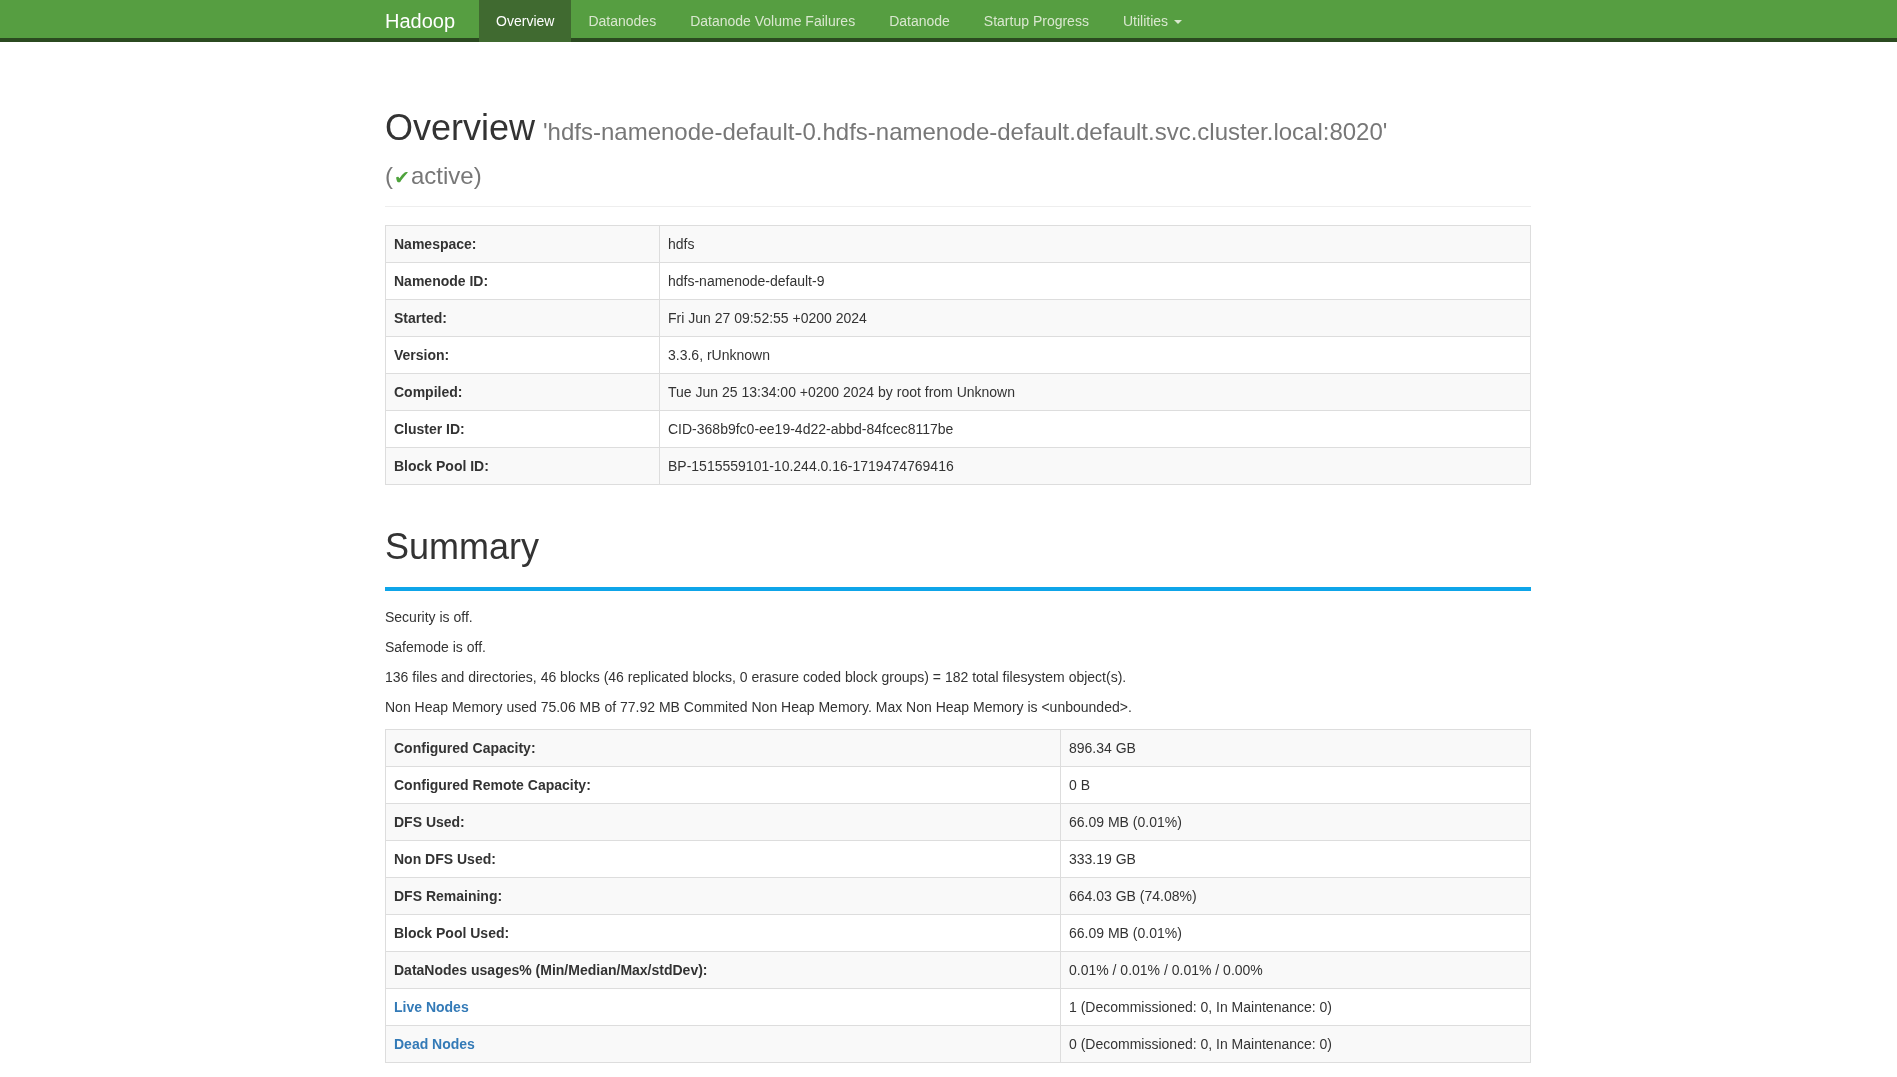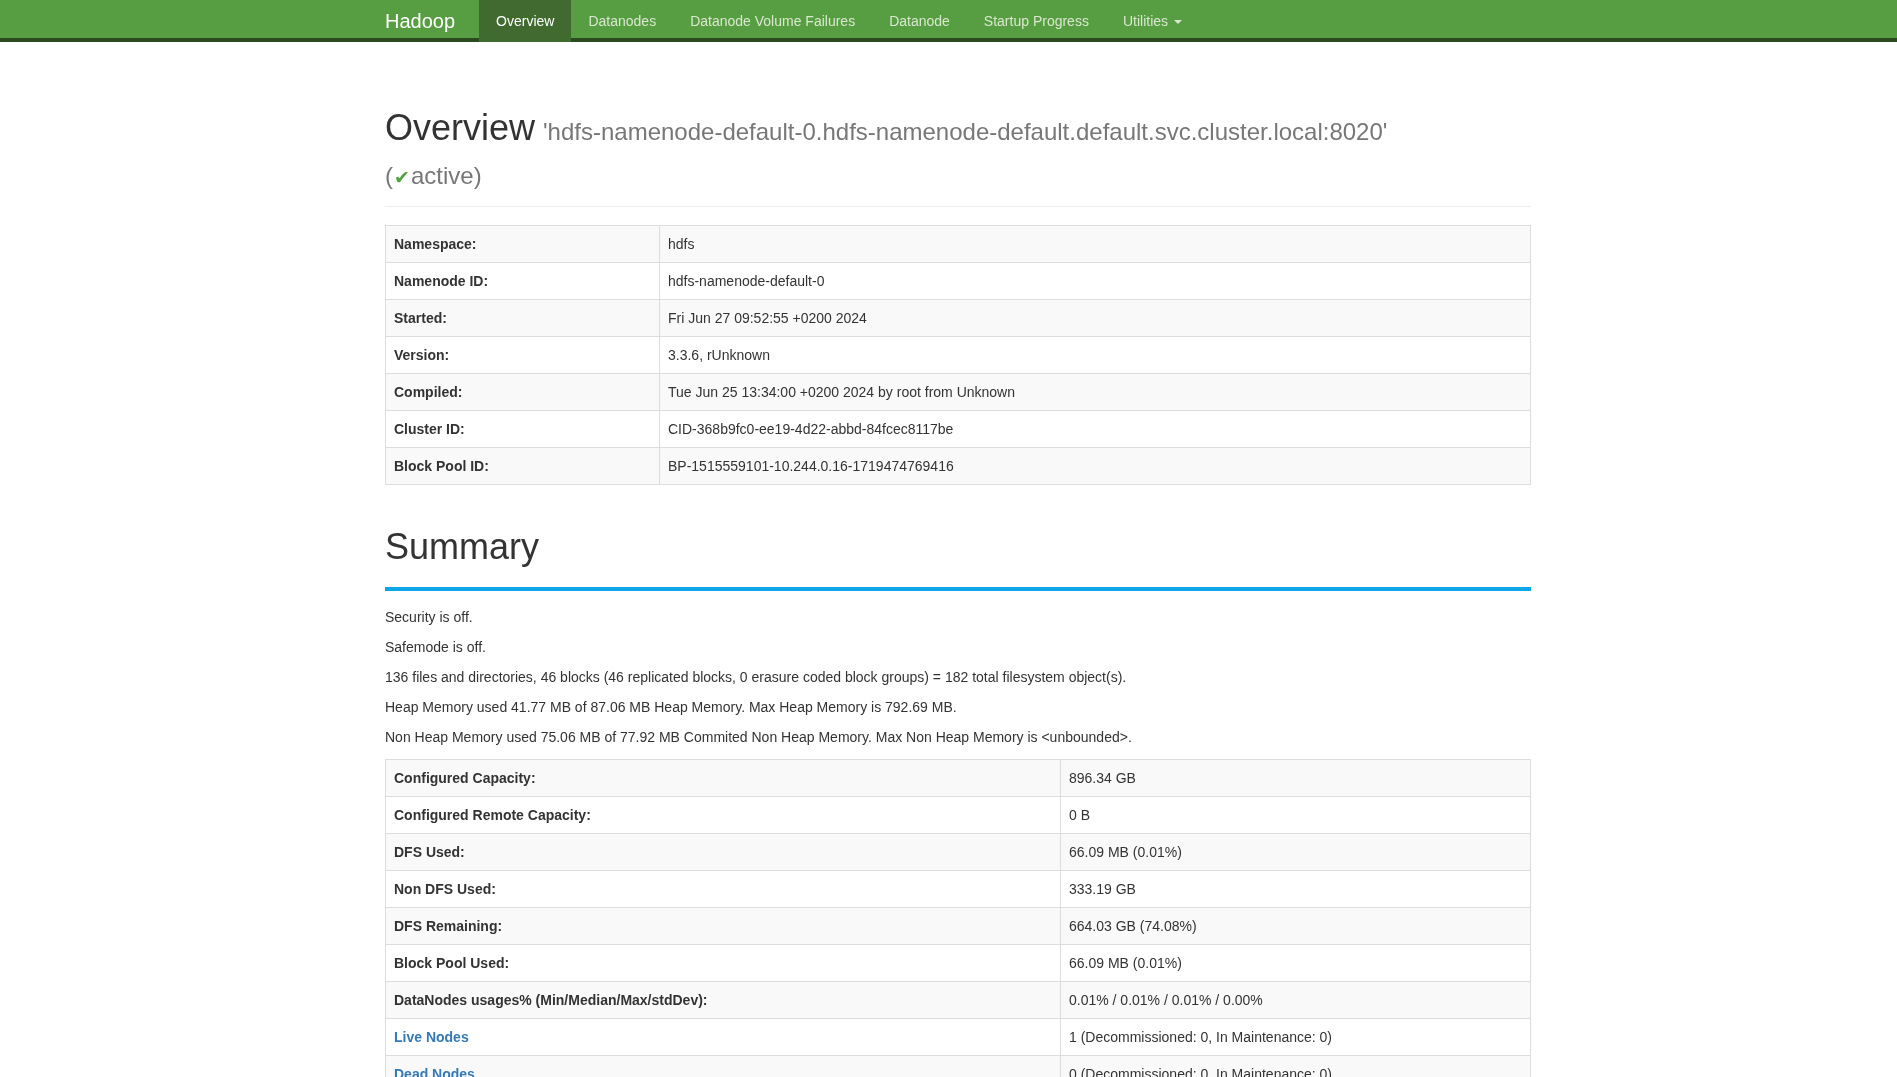--- a/index.html
+++ b/index.html
@@ -95,21 +95,21 @@
   </div>
 
   <table class="info-table">
     <tbody>
       <tr>
           <th>Namespace:</th>
           <td>hdfs</td>
         </tr>
       <tr>
           <th>Namenode ID:</th>
-          <td>hdfs-namenode-default-0</td>
+          <td>hdfs-namenode-default-9</td>
         </tr>
       <tr>
           <th>Started:</th>
           <td>Fri Jun 27 09:52:55 +0200 2024</td>
         </tr>
       <tr>
           <th>Version:</th>
           <td>3.3.6, rUnknown</td>
         </tr>
       <tr>
@@ -127,21 +127,20 @@
     </tbody>
   </table>
 
   <div class="section-header">
     <h1>Summary</h1>
   </div>
 
   <p class="summary-line">Security is off.</p>
   <p class="summary-line">Safemode is off.</p>
   <p class="summary-line">136 files and directories, 46 blocks (46 replicated blocks, 0 erasure coded block groups) = 182 total filesystem object(s).</p>
-  <p class="summary-line">Heap Memory used 41.77 MB of 87.06 MB Heap Memory. Max Heap Memory is 792.69 MB.</p>
   <p class="summary-line">Non Heap Memory used 75.06 MB of 77.92 MB Commited Non Heap Memory. Max Non Heap Memory is &lt;unbounded&gt;.</p>
 
   <table class="summary-table">
     <tbody>
       <tr>
           <th>Configured Capacity:</th>
           <td>896.34 GB</td>
         </tr>
       <tr>
           <th>Configured Remote Capacity:</th>

